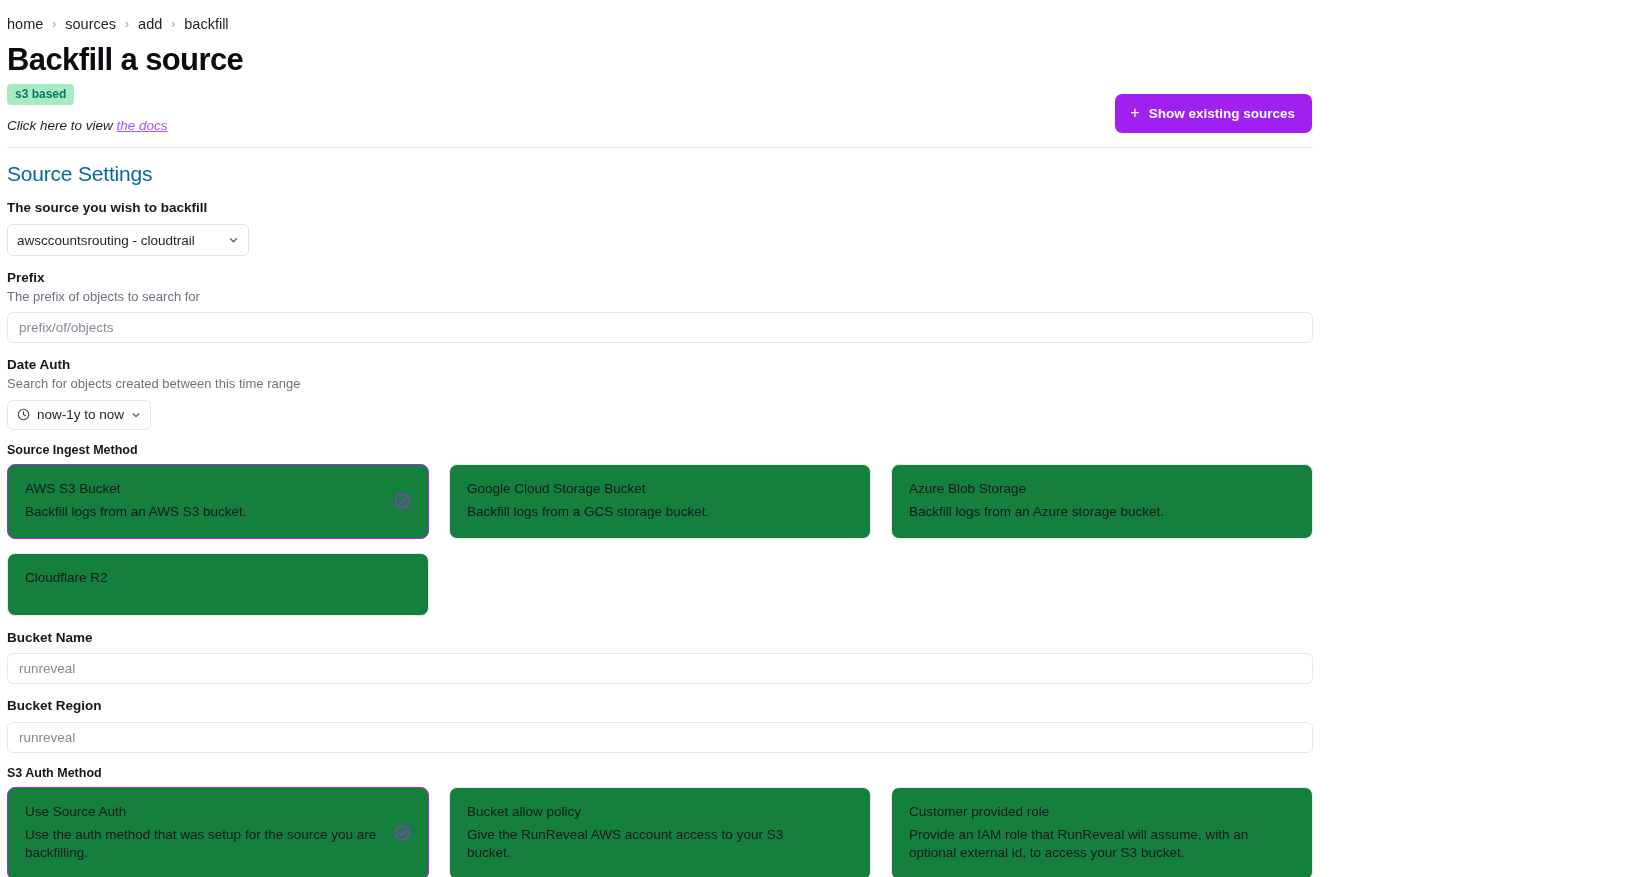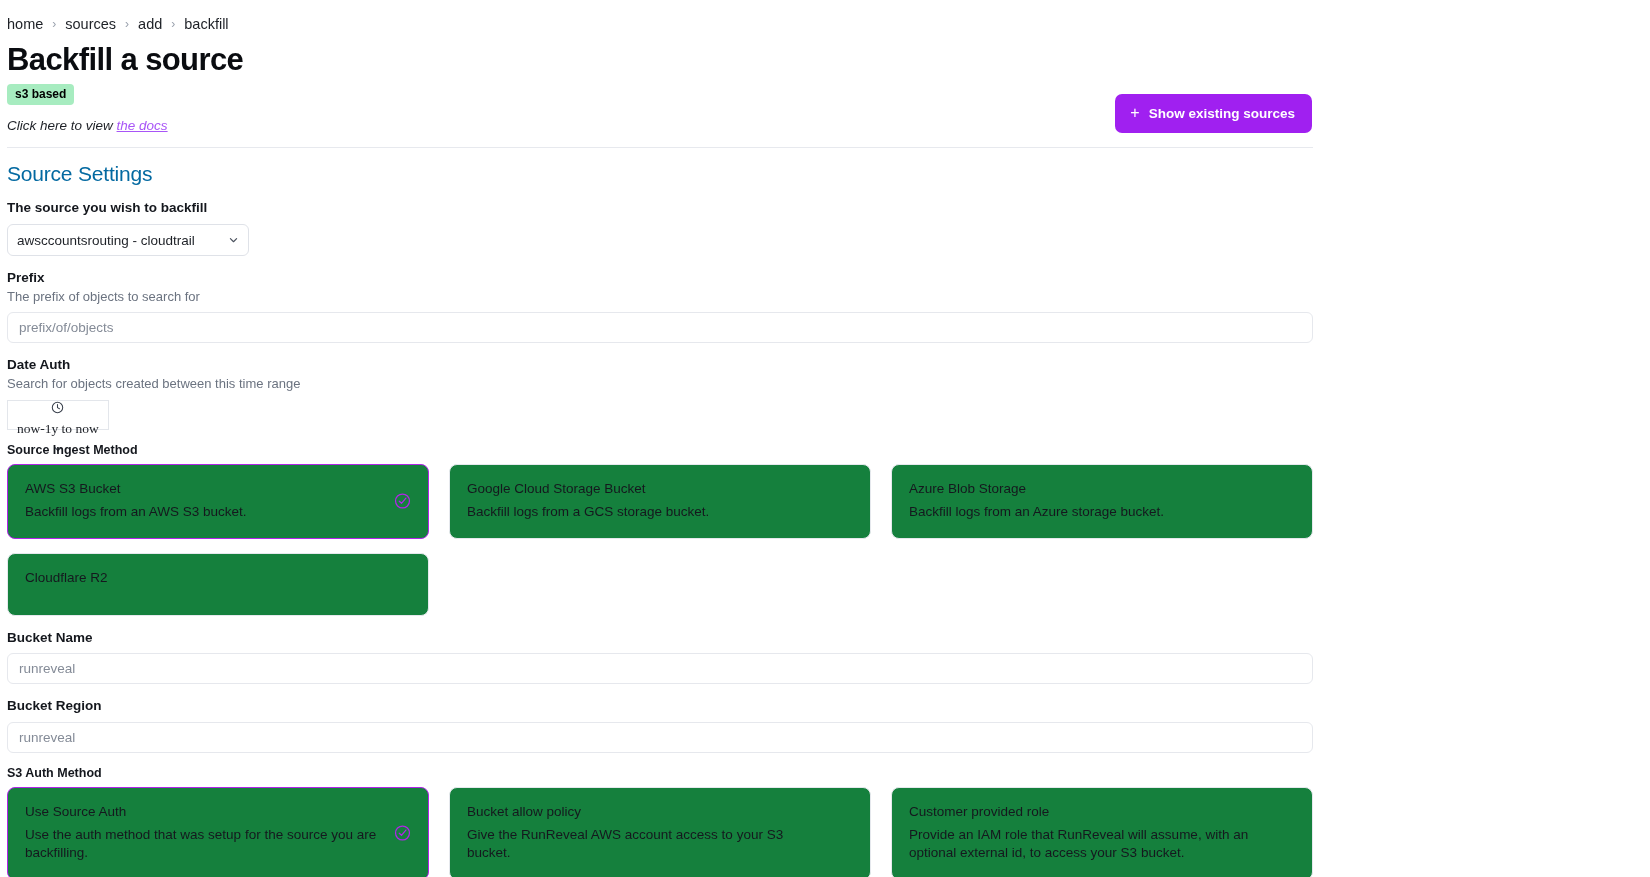--- a/index.html
+++ b/index.html
@@ -26,21 +26,21 @@
     display: flex; align-items: flex-end; justify-content: space-between;
     margin-top: 10px;
   }
   .title-block { }
   h1.page-title {
     font-size: 31px; font-weight: 700; letter-spacing: -0.6px;
     line-height: 1.08; color: #0a0c10;
   }
   .badge {
     display: inline-block; margin-top: 8px;
-    background: #a7ecc0; color: #000000;
+    background: #a7ecc0; color: #0f766e;
     font-size: 12px; font-weight: 700;
     padding: 3px 8px 4px; border-radius: 4px;
   }
   .docs-line {
     margin-top: 13px; font-size: 13.5px; font-style: italic; color: #1d2026;
   }
   .docs-line a {
     color: #a855f7; text-decoration: underline; font-style: italic;
   }
   .btn-show-sources {
@@ -91,24 +91,24 @@
     border: 1px solid #e6e8ed; border-radius: 6px;
     background: #fff; color: #1d2026;
     font-family: inherit; font-size: 13.5px;
     padding: 0 11px;
   }
   input.text-input::placeholder { color: #848b97; }
 
   .daterange {
     display: inline-flex; align-items: center; gap: 7px;
     margin-top: 7px; height: 30px;
-    border: 1px solid #e3e6eb; border-radius: 0;
+    border: 1px solid #e3e6eb; border-radius: 6px;
     background: #fff; color: #1d2026;
-    font-family: Liberation Serif, serif; font-size: 13.5px; font-weight: 400;
-    padding: 0 9px; cursor: pointer; flex-direction: column;
+    font-family: Liberation Sans, sans-serif; font-size: 13.5px; font-weight: 400;
+    padding: 0 9px; cursor: pointer;
   }
   .daterange .clock { width: 13px; height: 13px; color: #3b424e; flex: none; }
   .daterange .chev { width: 10px; height: 10px; color: #4a515d; flex: none; }
 
   
   .group-label {
     font-size: 12.5px; font-weight: 700; color: #14171d;
     margin-top: 12px; line-height: 1.3;
   }
   .card-grid {

